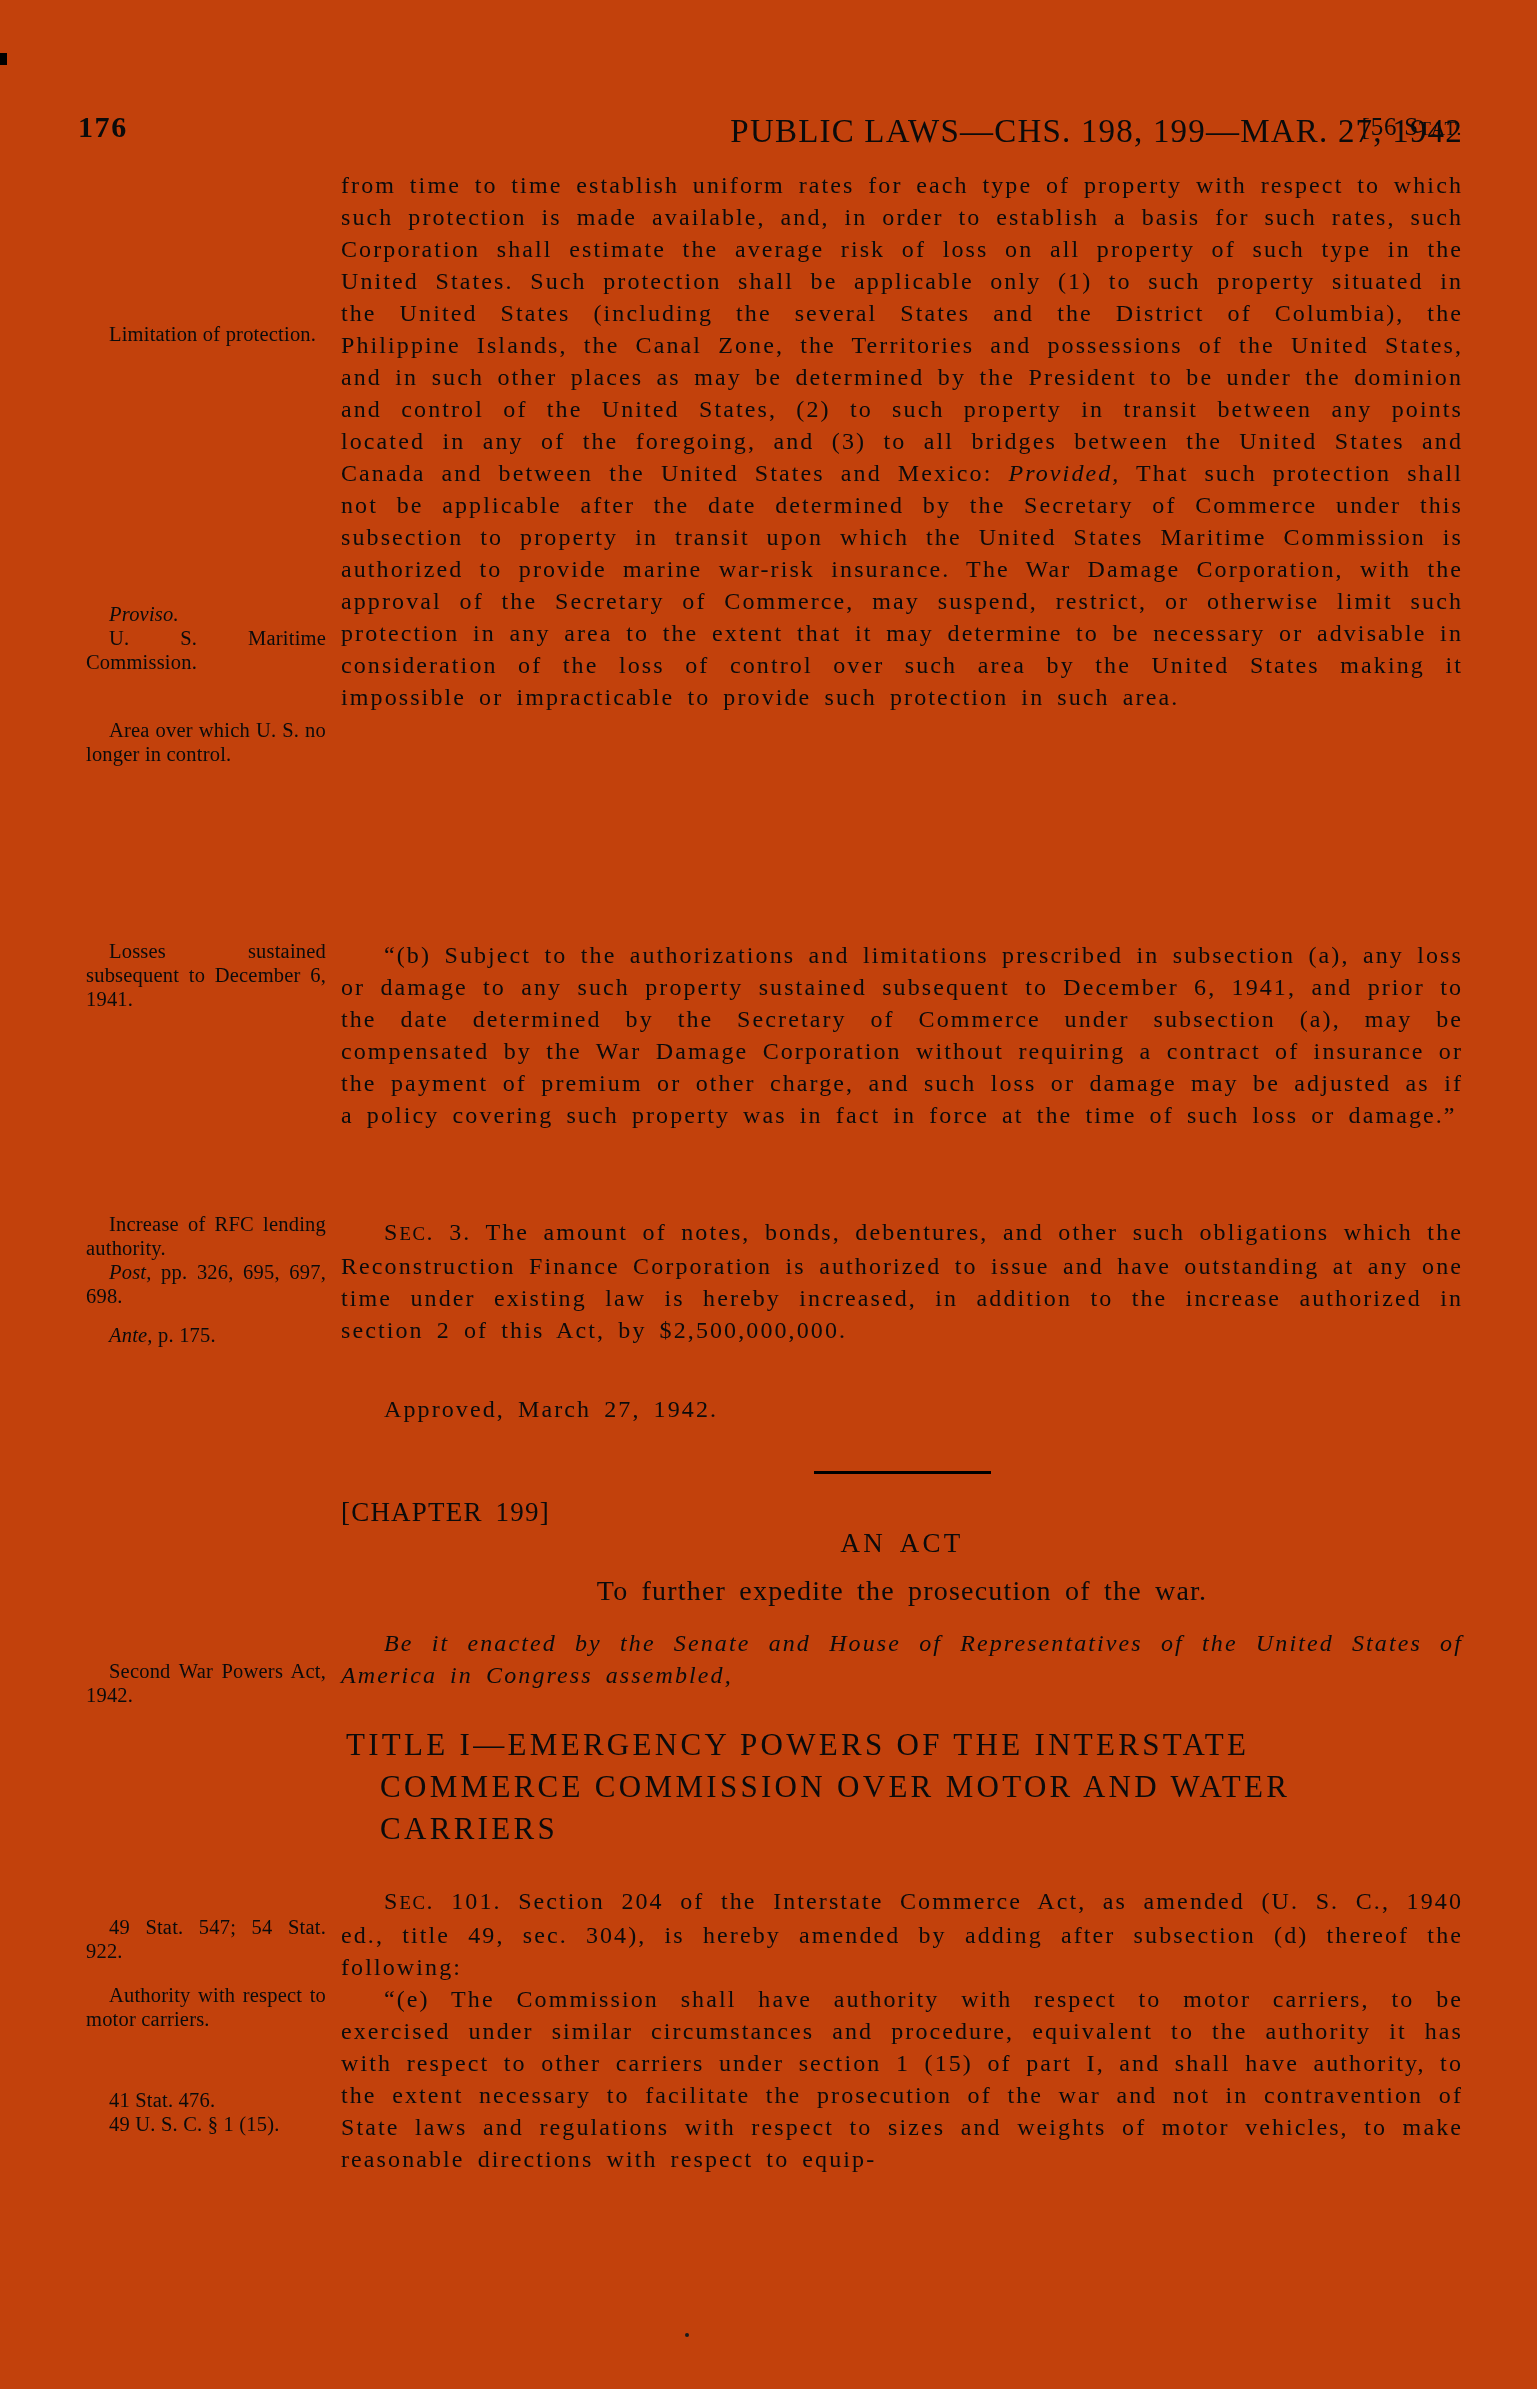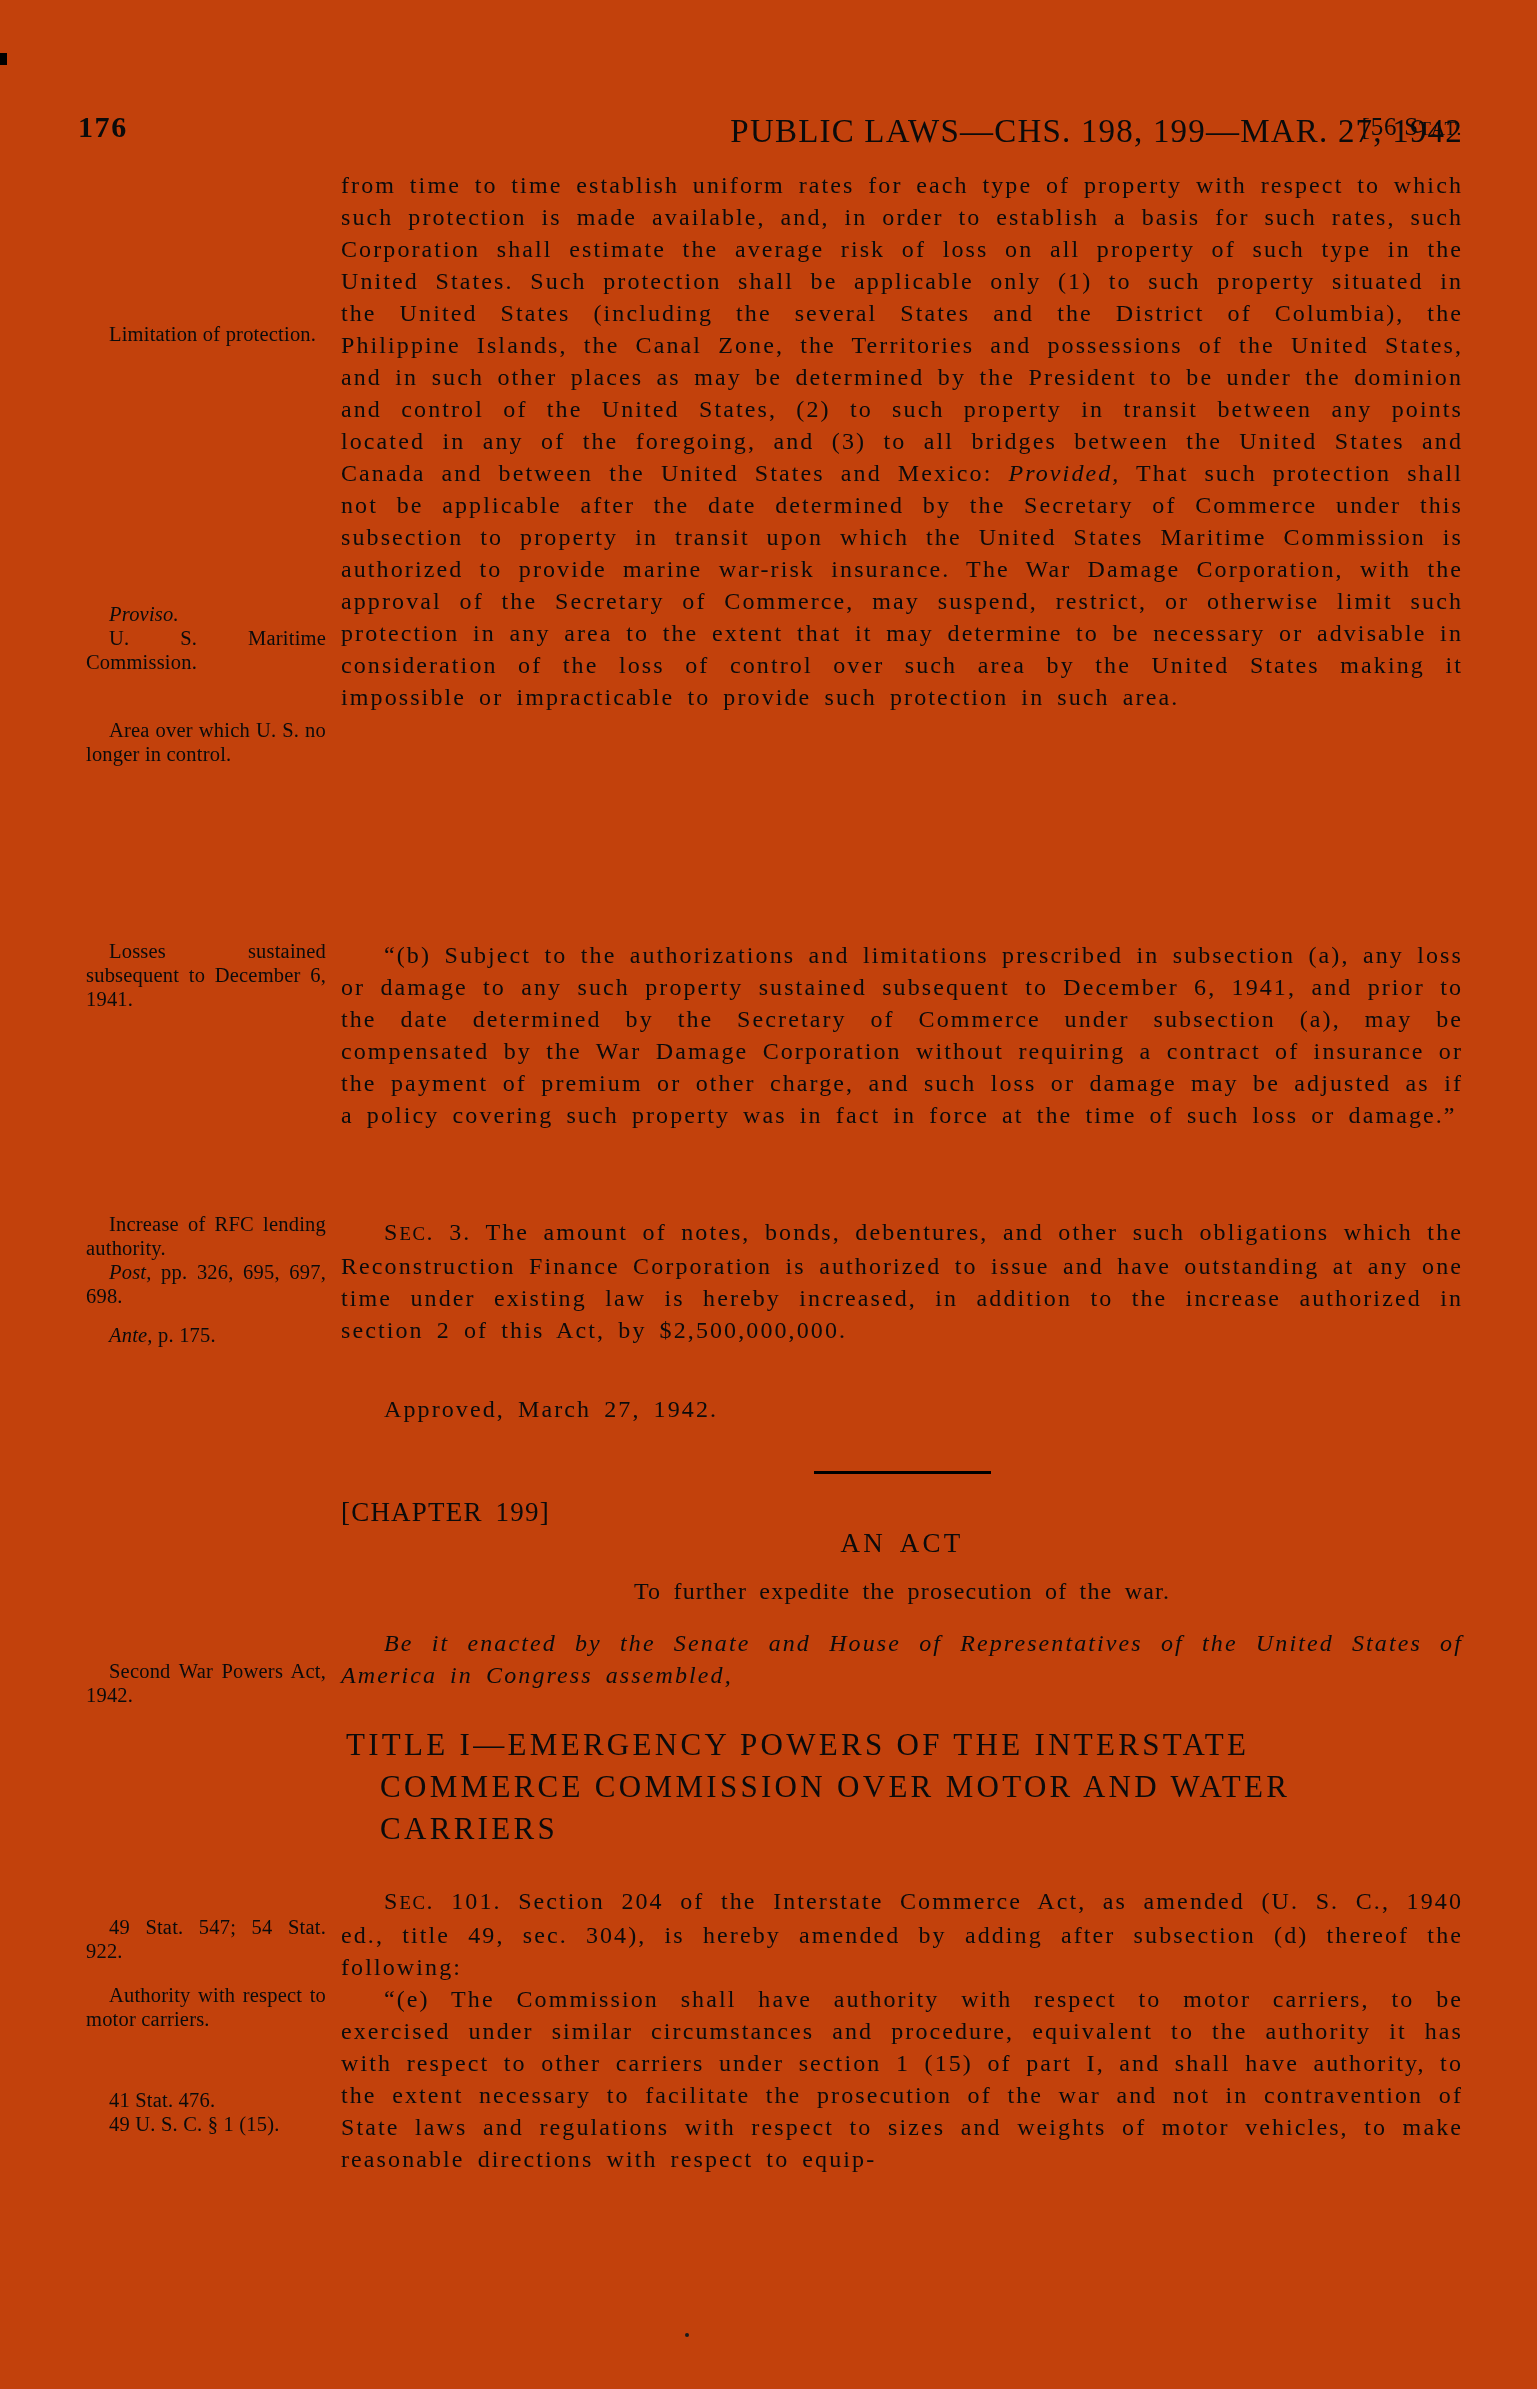--- a/index.html
+++ b/index.html
@@ -30,21 +30,21 @@
   .bp {
     position: absolute; left: 341px; width: 1122px;
     font-size: 24px; line-height: 32px;
     text-align: justify; letter-spacing: 2.1px; word-spacing: 5px;
   }
   .indent { text-indent: 43px; }
   .left  { text-align: left; }
   .center{ text-align: center; }
   .i { font-style: italic; }
   .sc { font-size: 0.78em; letter-spacing: 1.6px; }
-  .subtitle { font-size: 24px; letter-spacing: 1.2px; }
+  .subtitle { font-size: 28px; letter-spacing: 1.2px; }
   .anact { font-size: 27px; letter-spacing: 3.3px; }
   .chapter { font-size: 27px; letter-spacing: 1.2px; }
   .title-line {
     position: absolute; left: 341px; width: 1122px;
     font-size: 31px; line-height: 42px; letter-spacing: 3.3px; text-align: left;
     white-space: nowrap;
   }
   .hang { padding-left: 39px; }
   
   .note {

